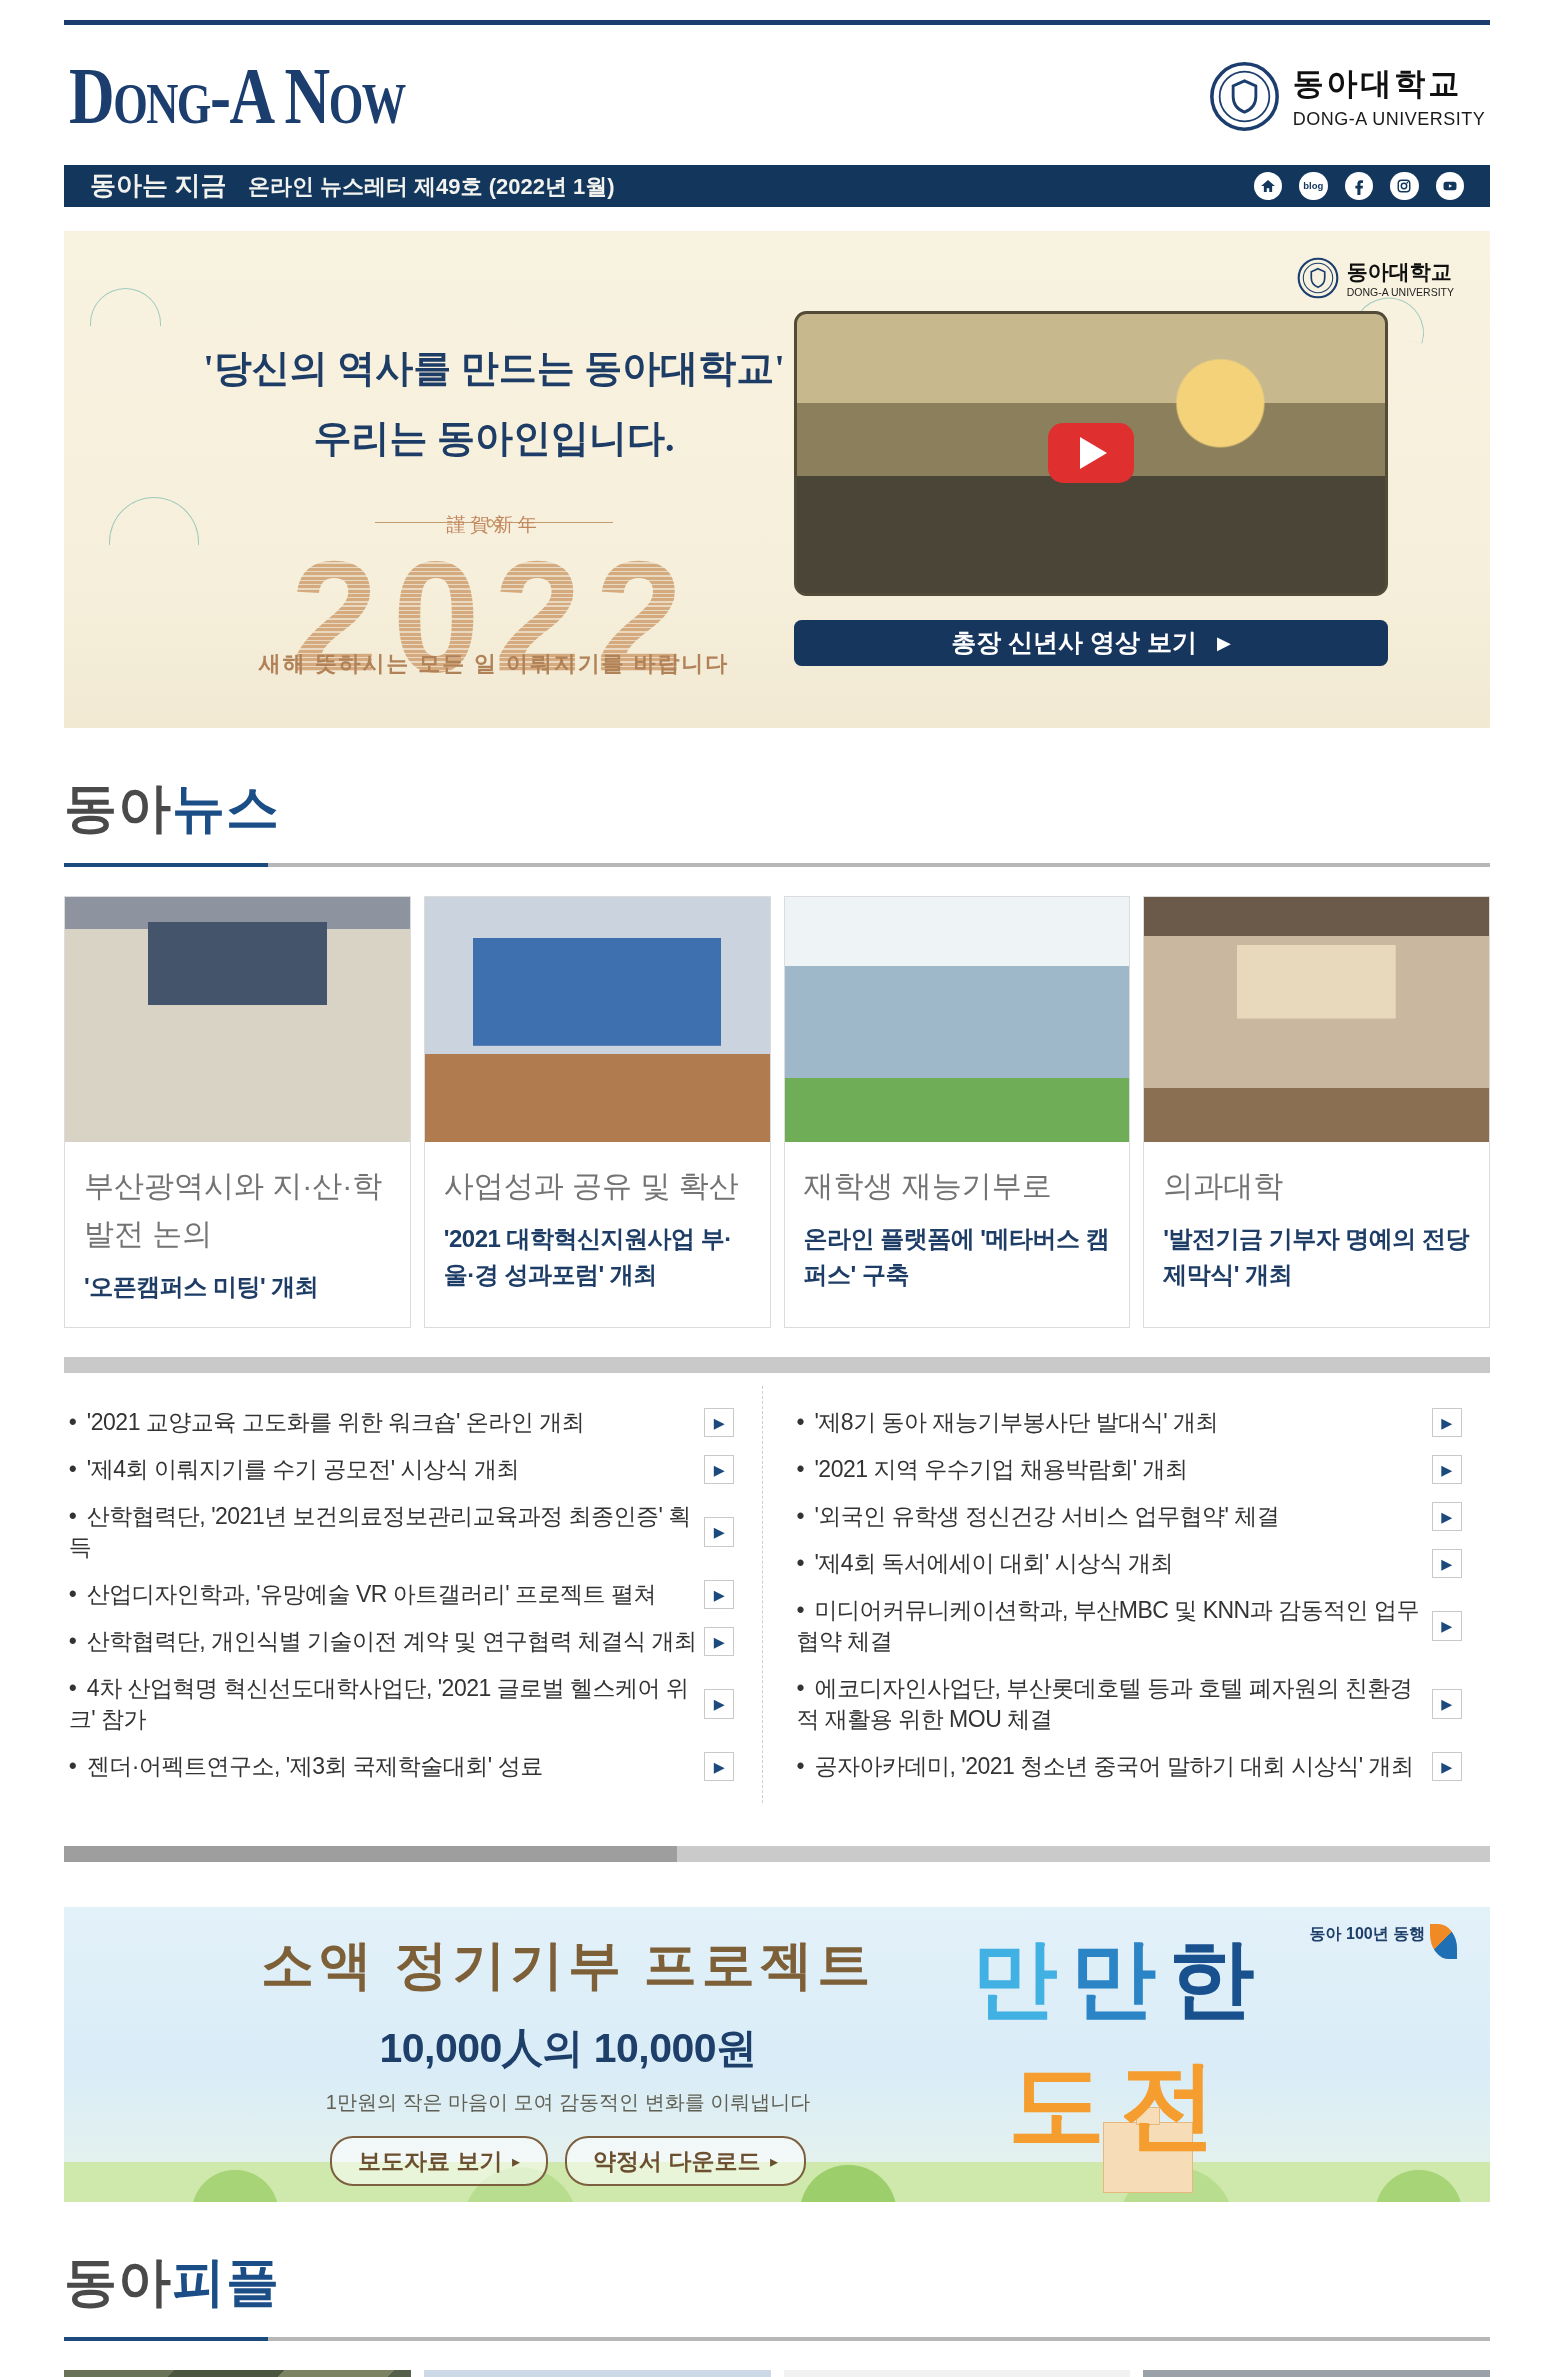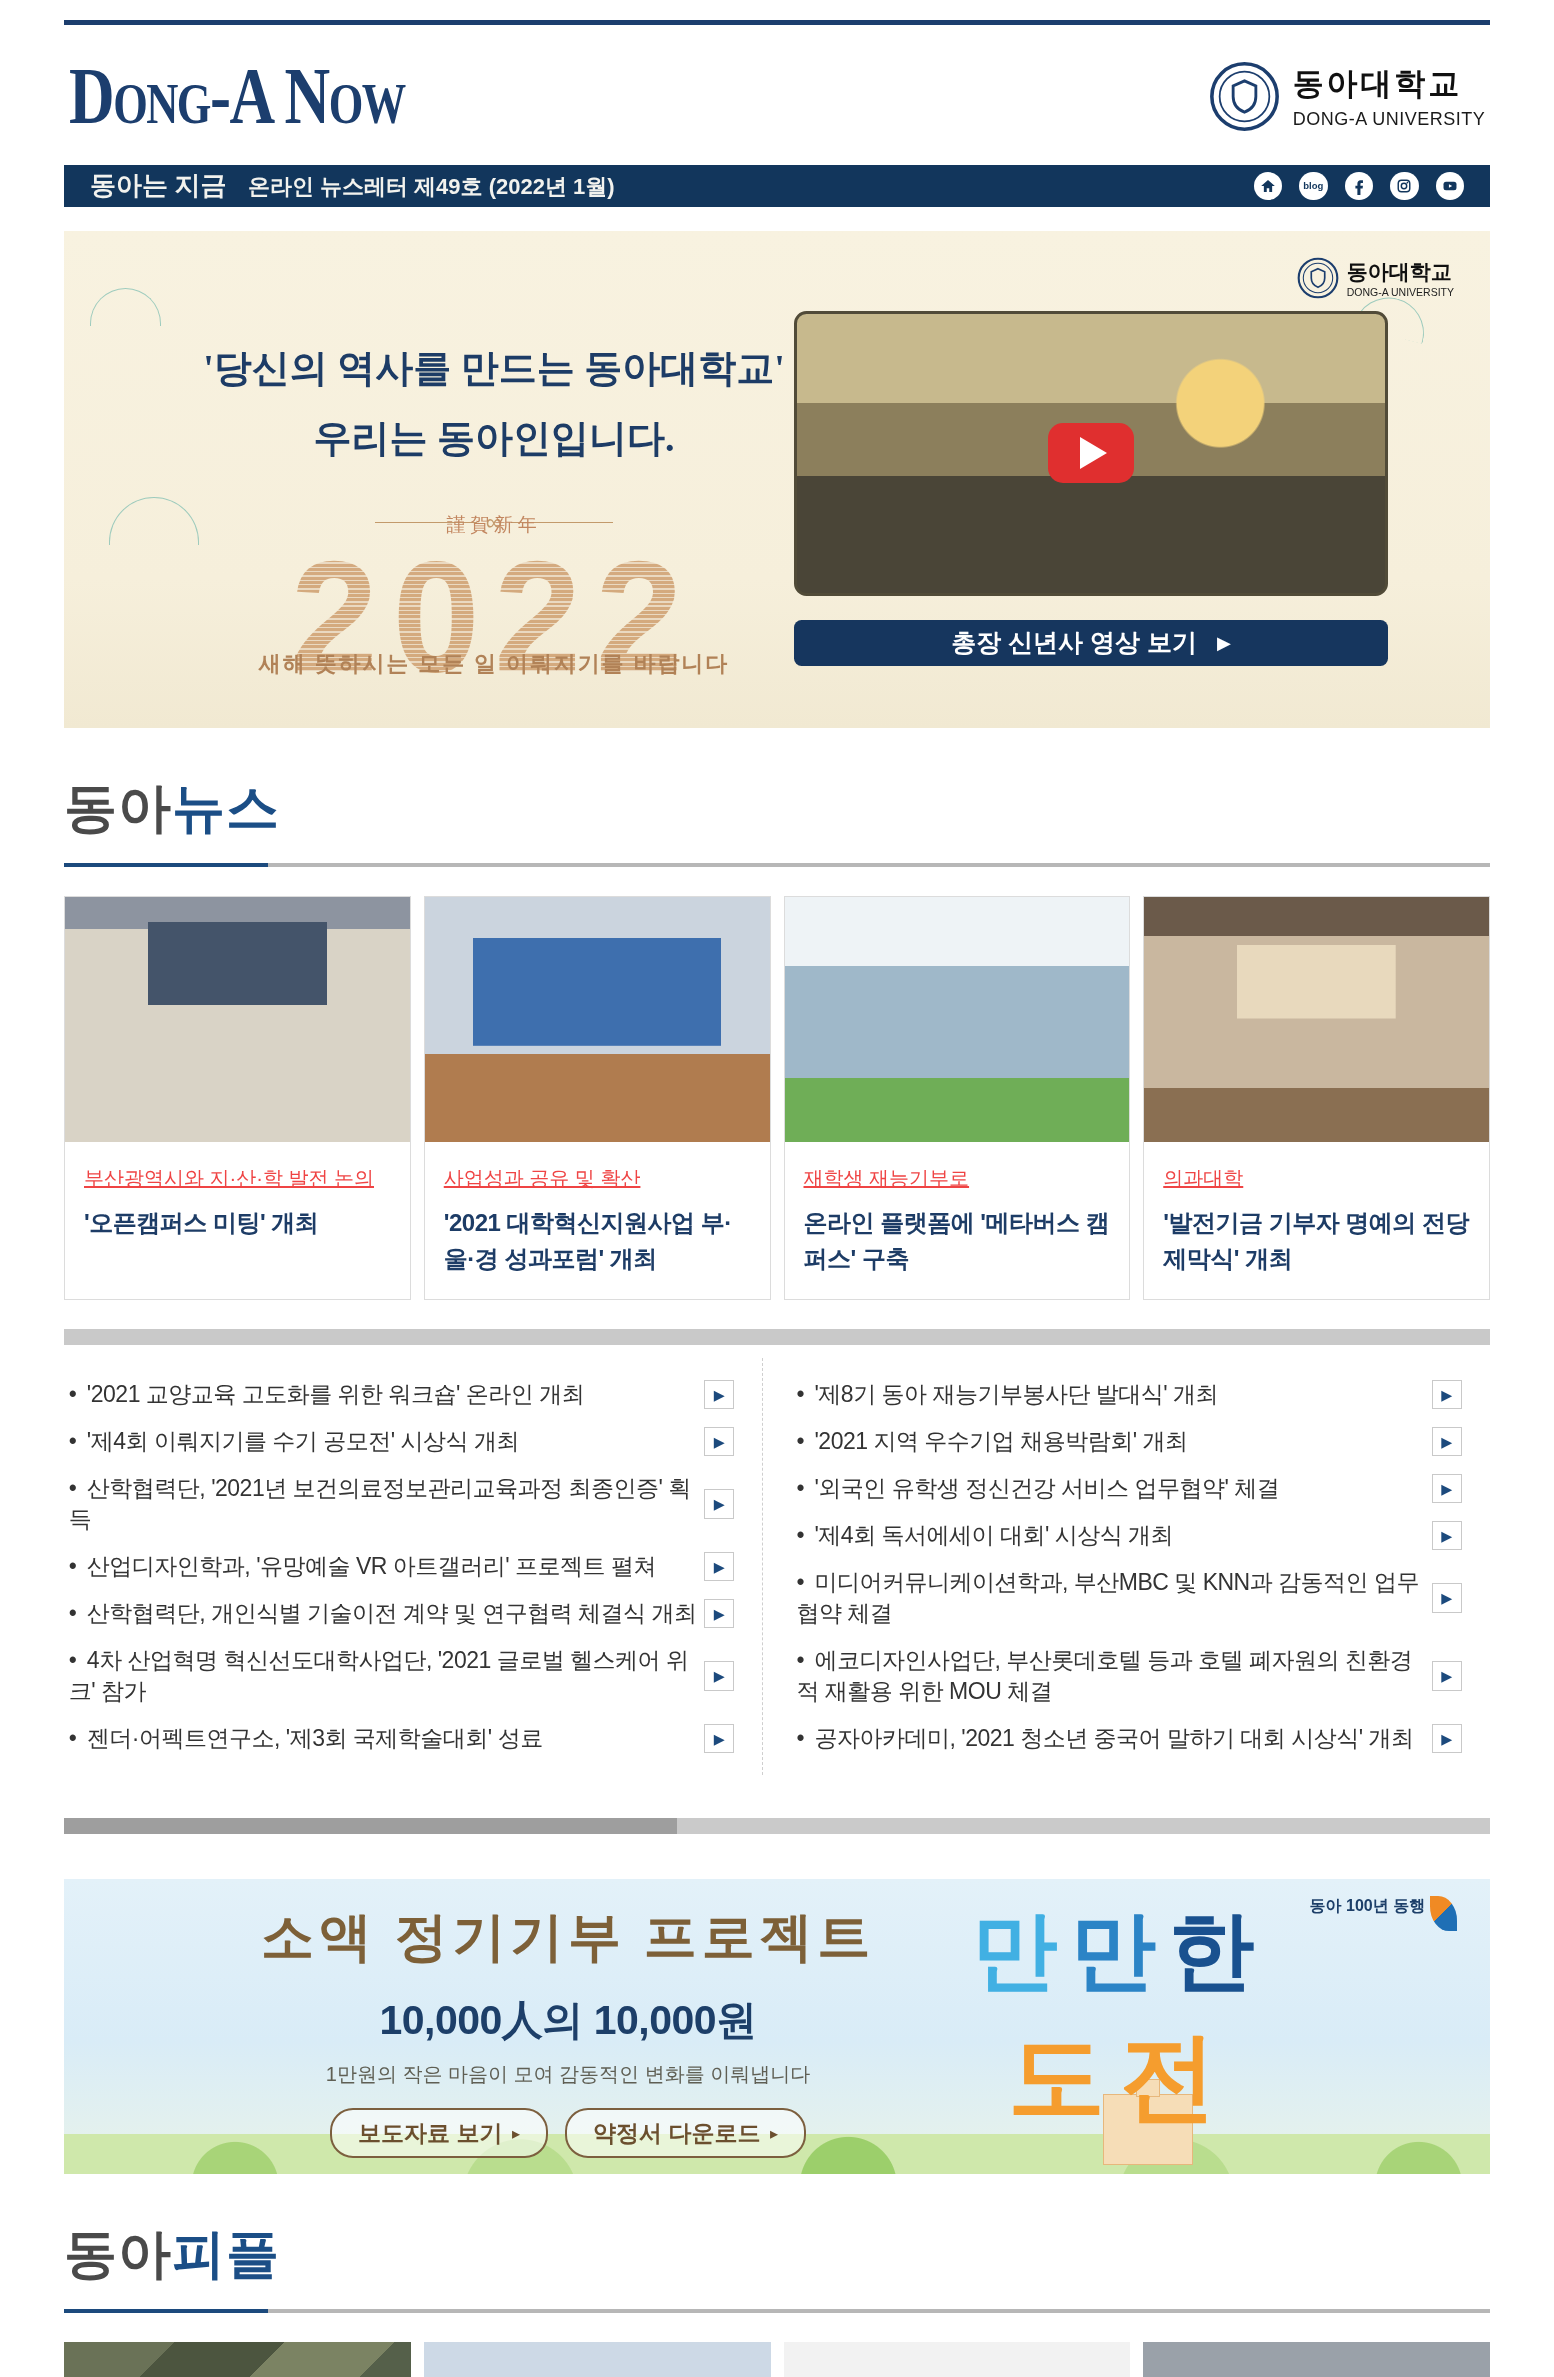--- a/index.html
+++ b/index.html
@@ -53,21 +53,21 @@
   .sec-head { margin-top:45px; font-size:53px; font-weight:800; letter-spacing:1px; }
   .sec-head .gray { color:#4a4a4a; }
   .sec-head .navy { color:#1b4e86; }
   .sec-underline { margin-top:18px; height:4.3px; background:linear-gradient(90deg,#1c4a7d 0 204px,#b7b7b7 204px); }
 
   
   .cards { margin-top:28.5px; display:grid; grid-template-columns:repeat(4,1fr); gap:13px; }
   .card { border:1px solid #dcdcdc; background:#fff; }
   .card-img { height:245px; }
   .card-cap { padding:20px 19px 22px; }
-  .card-cap .l1 { font-size:20px; color:#ef4444; line-height:1.6;text-decoration:underline; }
+  .card-cap .l1 { font-size:30px; color:#737373; line-height:1.6; }
   .card-cap .l2 { font-size:24px; color:#1d3c66; font-weight:bold; line-height:1.5; margin-top:11px; letter-spacing:-0.5px; }
   .img-n1 { background:linear-gradient(#44546a,#44546a) 50% 16%/52% 34% no-repeat, linear-gradient(180deg,#8d94a0 0 13%, #d9d3c6 13% 100%); }
   .img-n2 { background:linear-gradient(#3e6fae,#3e6fae) 50% 30%/72% 44% no-repeat, linear-gradient(180deg,#cbd4de 0 64%, #b07c4f 64% 100%); }
   .img-n3 { background:linear-gradient(180deg,#eef3f6 0 28%, #9fb8c9 28% 74%, #6fae57 74% 100%); }
   .img-n4 { background:linear-gradient(#e8d9bd,#e8d9bd) 50% 28%/46% 30% no-repeat, linear-gradient(180deg,#6b5a4a 0 16%, #c9b79f 16% 78%, #8a6f52 78% 100%); }
   .img-p1 { background:linear-gradient(135deg,#6a7257 0 20%,#4c553f 20% 40%,#7b8363 40% 60%,#55604a 60% 80%,#6a7257 80%); }
   .img-p2 { background:linear-gradient(#2c3340,#2c3340) 50% 78%/36% 58% no-repeat, linear-gradient(180deg,#cdd9e6 0 100%); }
   .img-p3 { background:linear-gradient(#353a42,#353a42) 50% 82%/40% 50% no-repeat, linear-gradient(180deg,#f2f2f2 0 100%); }
   .img-p4 { background:linear-gradient(#23272e,#23272e) 22% 80%/18% 52% no-repeat, linear-gradient(#23272e,#23272e) 50% 80%/18% 58% no-repeat, linear-gradient(#23272e,#23272e) 78% 80%/18% 52% no-repeat, linear-gradient(180deg,#9aa1a9 0 100%); }
   .people .card { border:none; }

